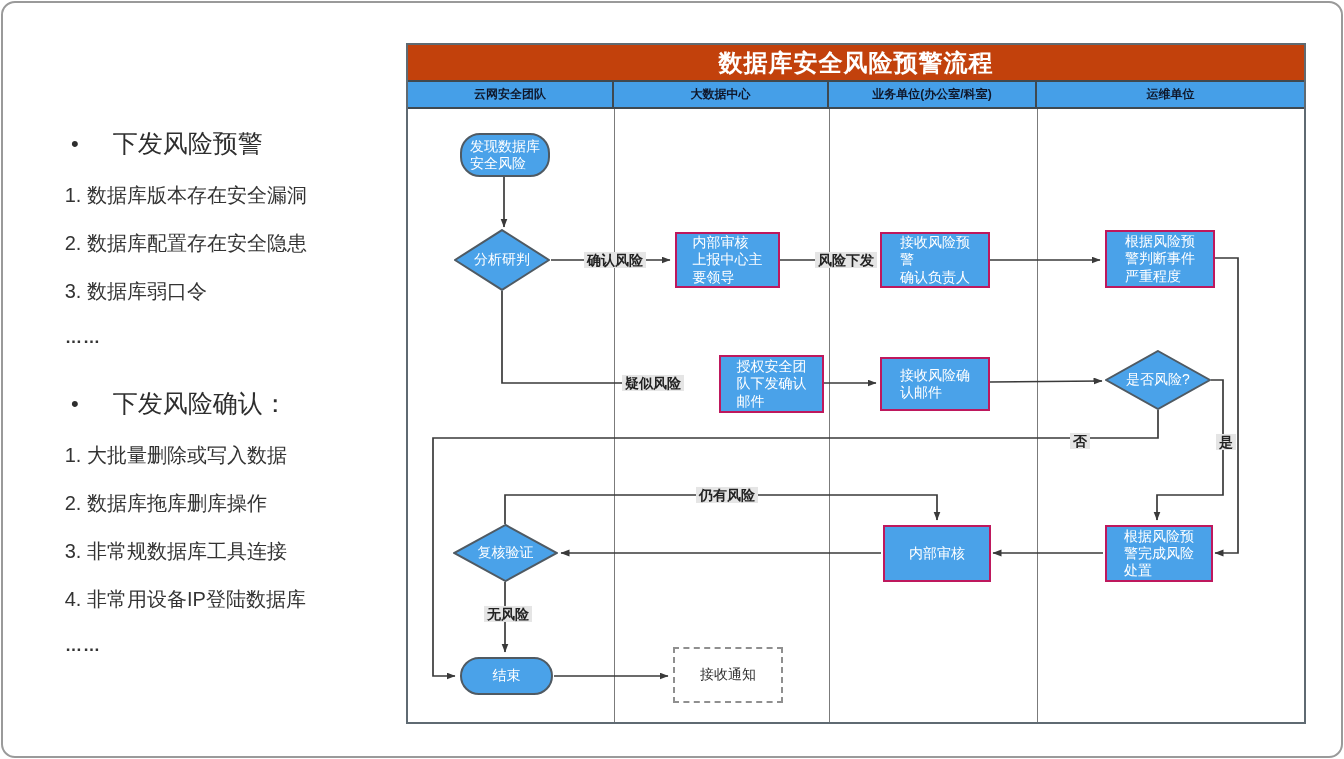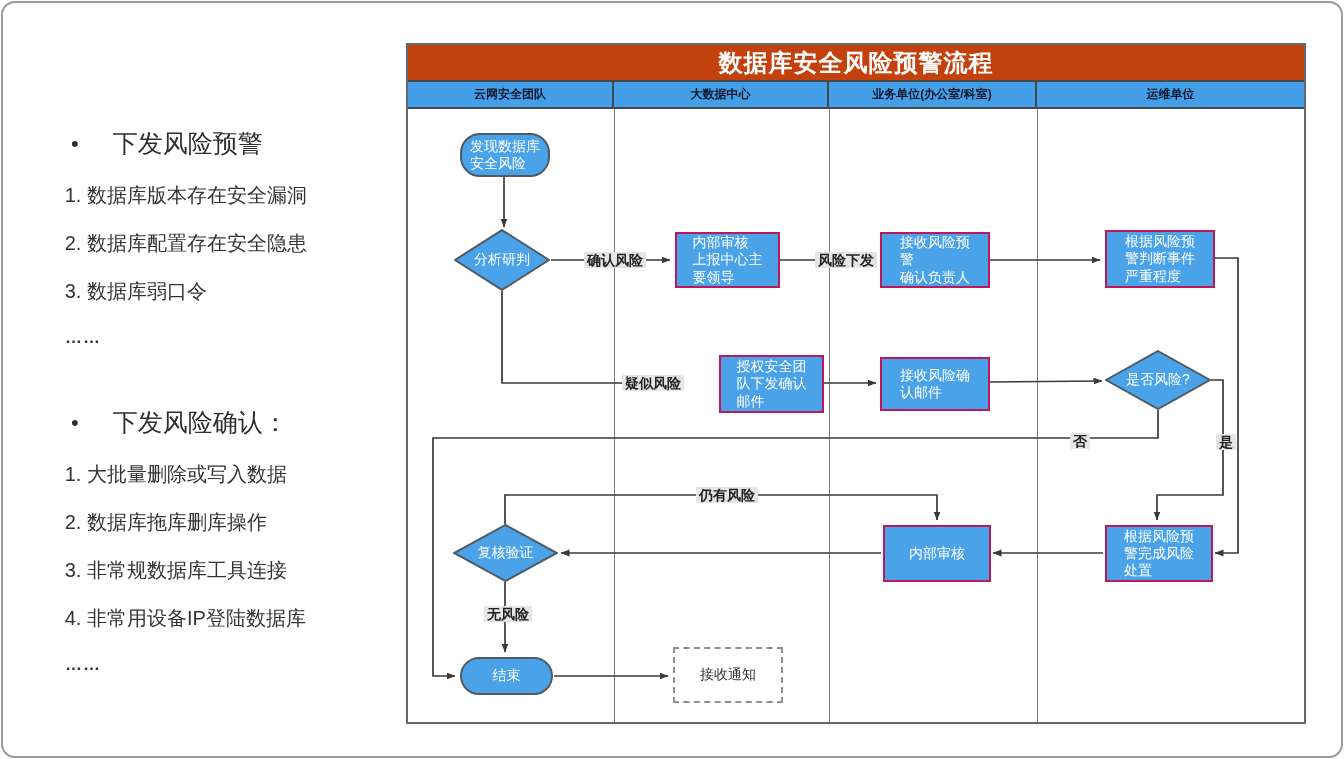--- a/index.html
+++ b/index.html
@@ -6,21 +6,21 @@
   body{width:1344px;height:759px;position:relative;font-family:"Liberation Sans","DejaVu Sans",sans-serif;overflow:hidden;}
   .screen{position:absolute;inset:1px;border:2px solid #9a9a9a;border-radius:14px;background:#ffffff;}
 
   
   .panel{position:absolute;left:60px;top:124px;width:336px;color:#3a3a3a;}
   .sec-heading{display:flex;align-items:center;font-size:25px;color:#2e2e2e;margin:0 0 24px 8px;}
   .sec-heading::before{content:"•";font-size:22px;margin-right:34px;line-height:1;}
   .sec-list{list-style:decimal;margin:0;padding-left:24px;font-size:20px;color:#333;}
   .sec-list li{margin-bottom:26px;line-height:1.1;}
   .ellipsis{font-size:17px;font-weight:700;color:#333;margin:6px 0 0 2px;letter-spacing:1px;}
-  .sec2{margin-top:58px;}
+  .sec2{margin-top:39px;}
 
   
   .chart{position:absolute;left:403px;top:40px;width:900px;height:681px;border:2px solid #5f6a72;box-sizing:border-box;background:#fff;}
   .chart-title{position:absolute;left:0;top:0;width:100%;height:37px;background:#c2410c;border-bottom:2px solid #3f4950;box-sizing:border-box;display:flex;align-items:center;justify-content:center;color:#fff;font-size:24px;font-weight:700;letter-spacing:1px;}
   .lane-header{position:absolute;left:0;top:37px;width:100%;height:27px;display:flex;box-sizing:border-box;border-bottom:2px solid #3f4950;}
   .lane-cell{background:#459FE8;color:#0f172a;font-size:12px;font-weight:700;display:flex;align-items:center;justify-content:center;box-sizing:border-box;border-right:2px solid #3f4950;}
   .lane-cell:last-child{border-right:none;}
   .lc1{width:206px;}.lc2{width:215px;}.lc3{width:208px;}.lc4{flex:1;}
   .lane-line{position:absolute;top:64px;bottom:0;width:1px;background:#7b7b7b;}
 

